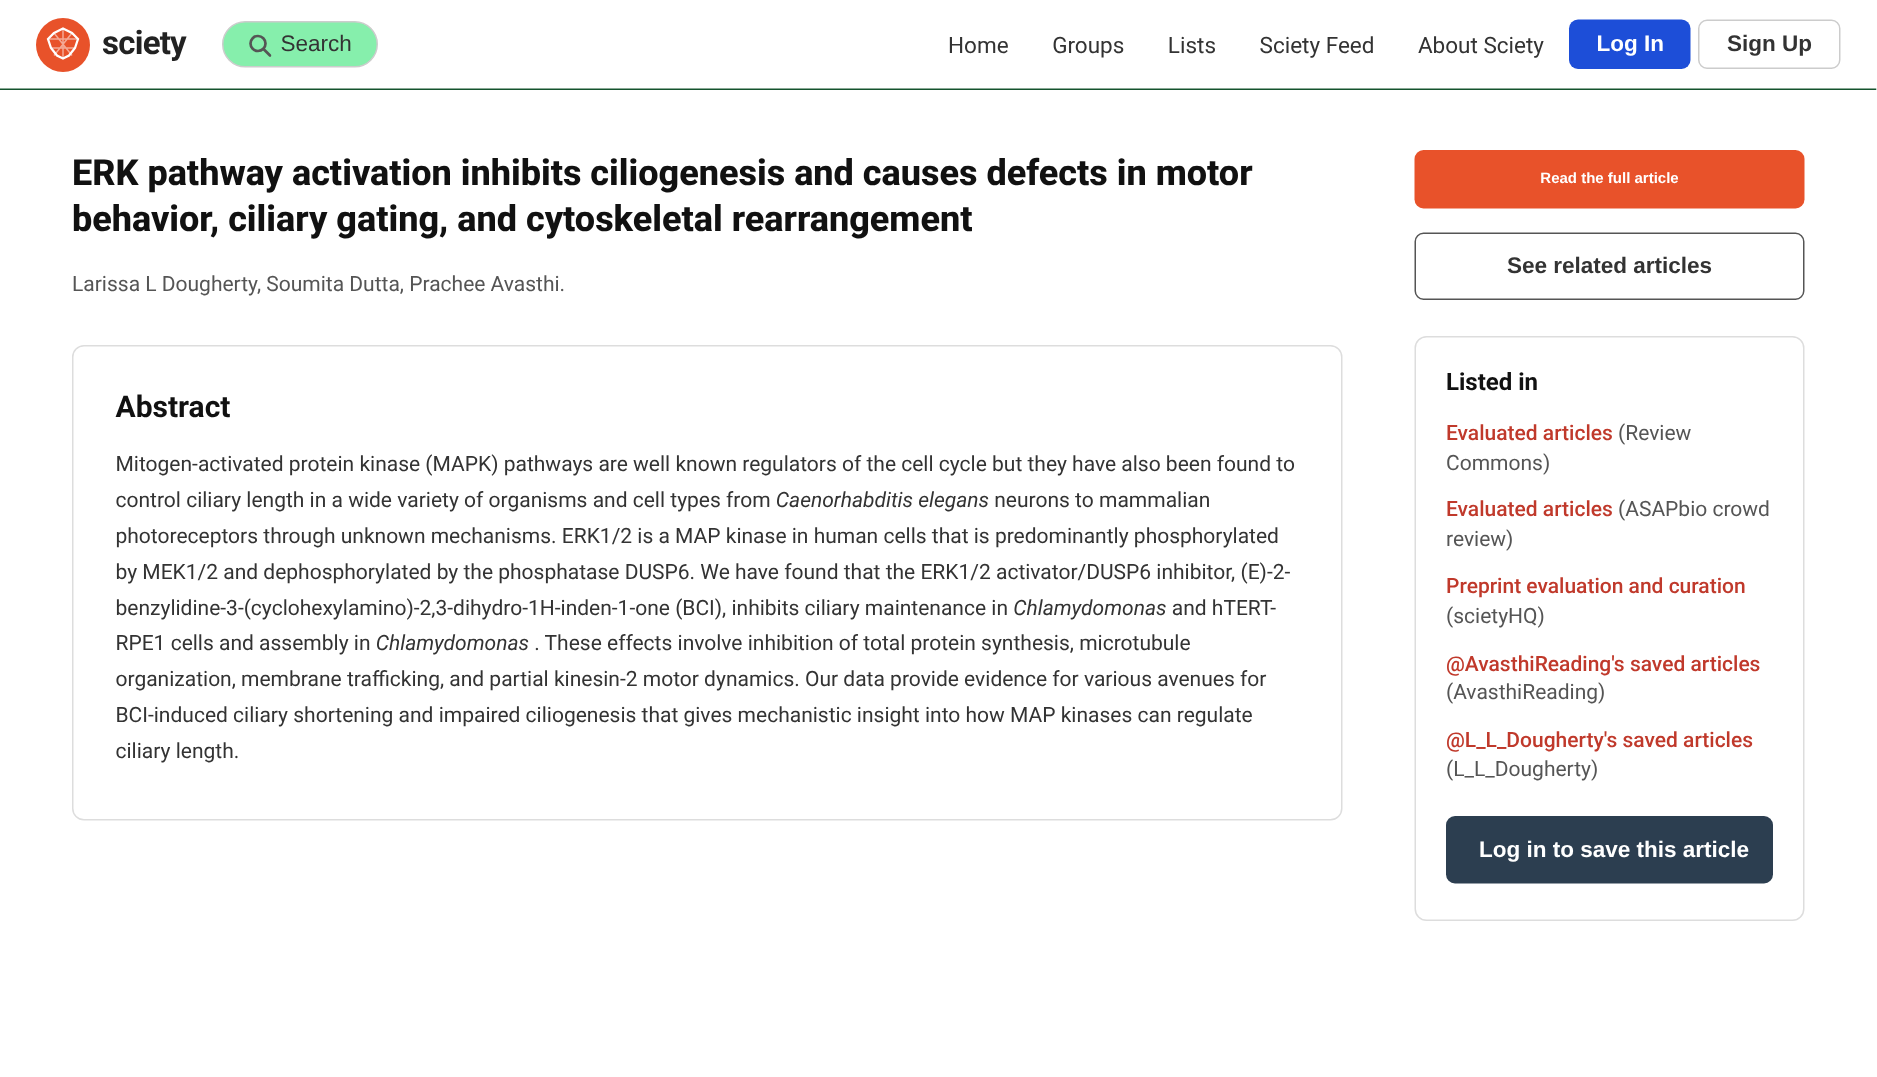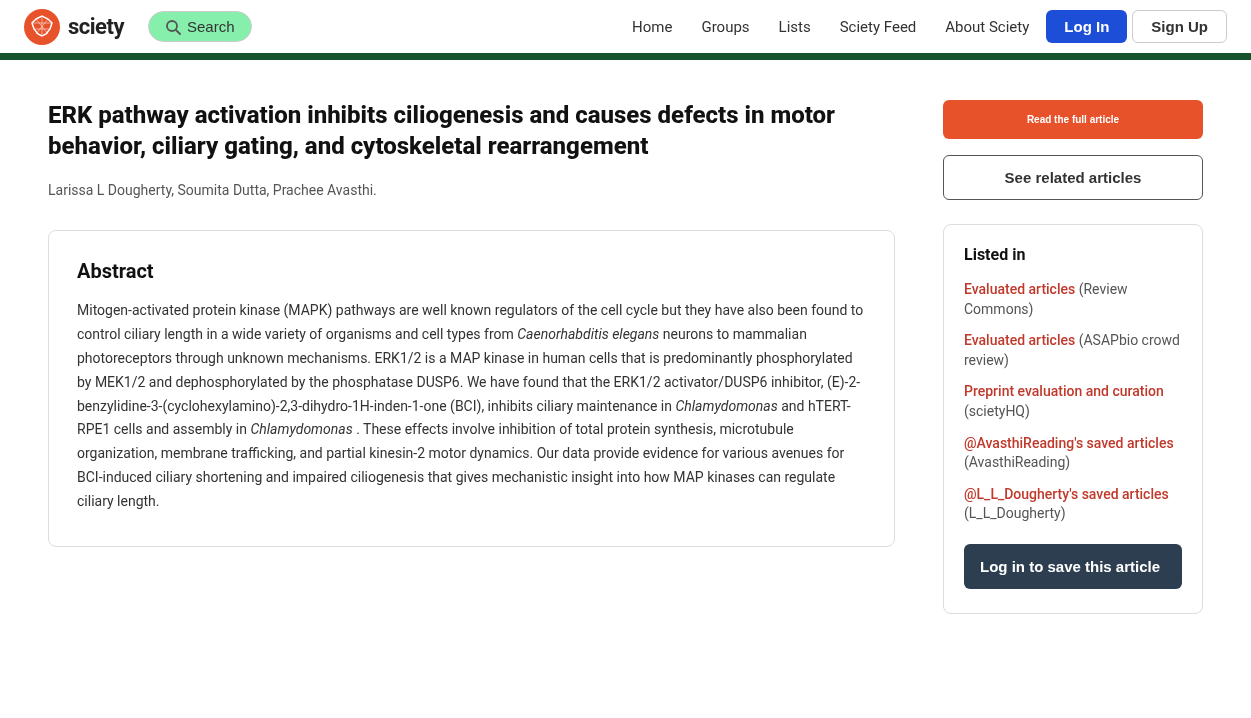--- a/index.html
+++ b/index.html
@@ -4,21 +4,21 @@
   <style>
     * { box-sizing: border-box; margin: 0; padding: 0; }
     body { font-family: -apple-system, BlinkMacSystemFont, 'Segoe UI', Roboto, sans-serif; background: #fff; color: #222; }
 
     
     nav {
       display: flex;
       align-items: center;
       padding: 0 24px;
       height: 60px;
-      border-bottom: 7px solid #14532d;
+      border-bottom: 1px solid #14532d;
       gap: 16px;
     }
     .nav-logo {
       display: flex;
       align-items: center;
       gap: 8px;
       text-decoration: none;
     }
     .logo-icon {
       width: 36px;
@@ -190,21 +190,21 @@
       display: block;
       width: 100%;
       background: #2c3e50;
       color: #fff;
       border: none;
       border-radius: 6px;
       padding: 14px 16px;
       font-size: 15px;
       font-weight: 600;
       cursor: pointer;
-      text-align: left;
+      text-align: right;
       margin-top: 20px;
     }
   </style>
 </head>
 <body>
 
 <nav>
   <a class="nav-logo" href="#">
 
     <svg class="logo-icon" viewBox="0 0 36 36" fill="none" xmlns="http://www.w3.org/2000/svg">

